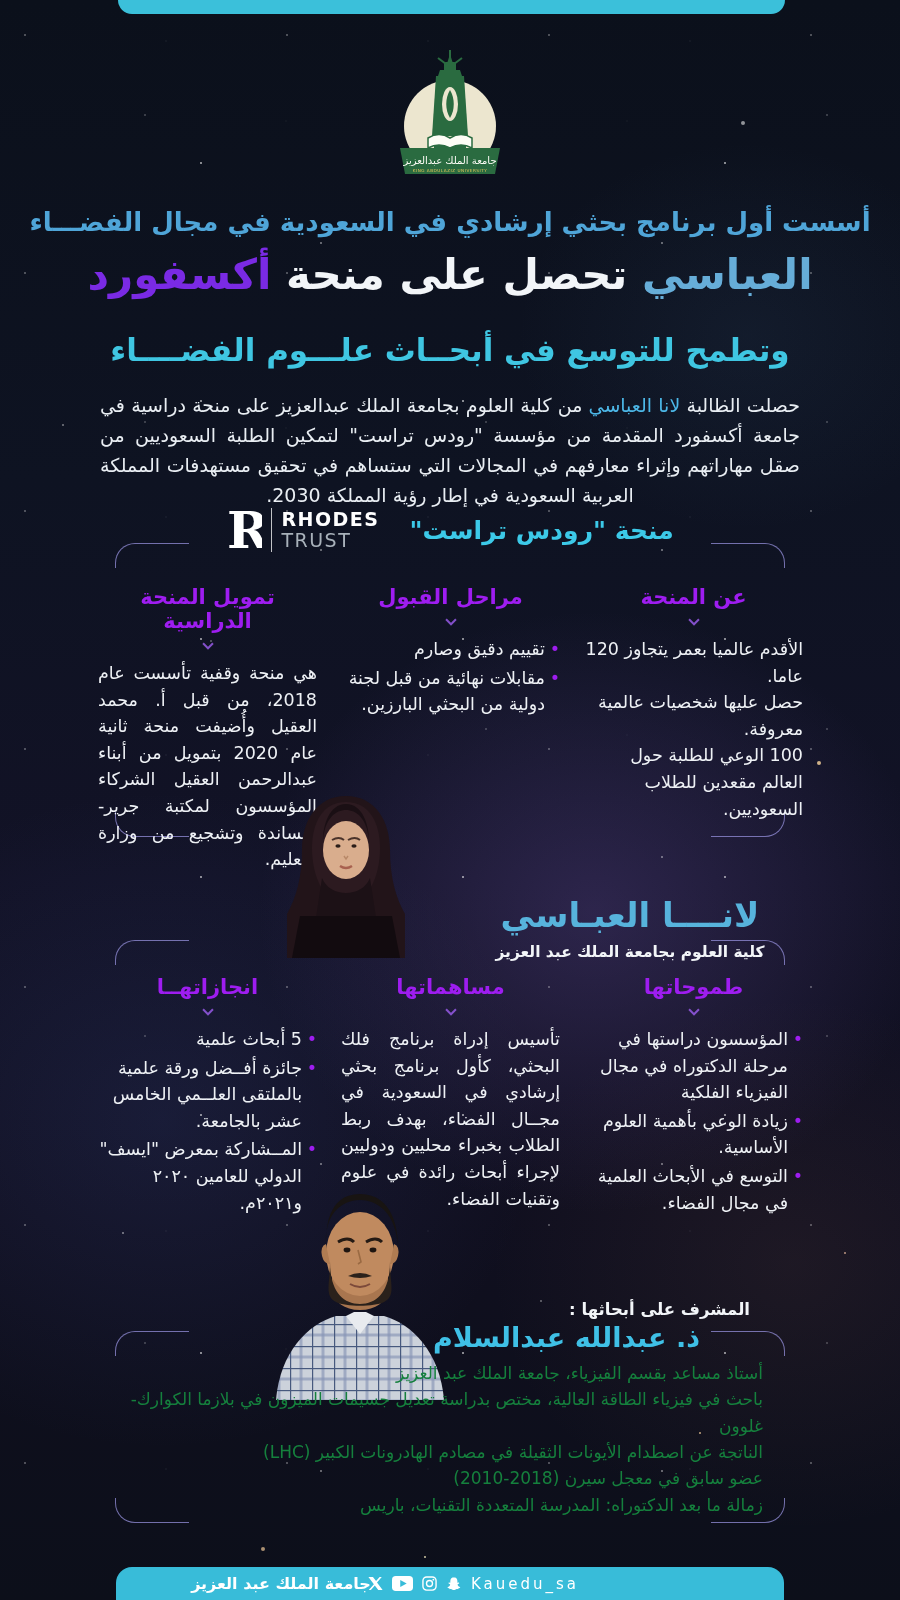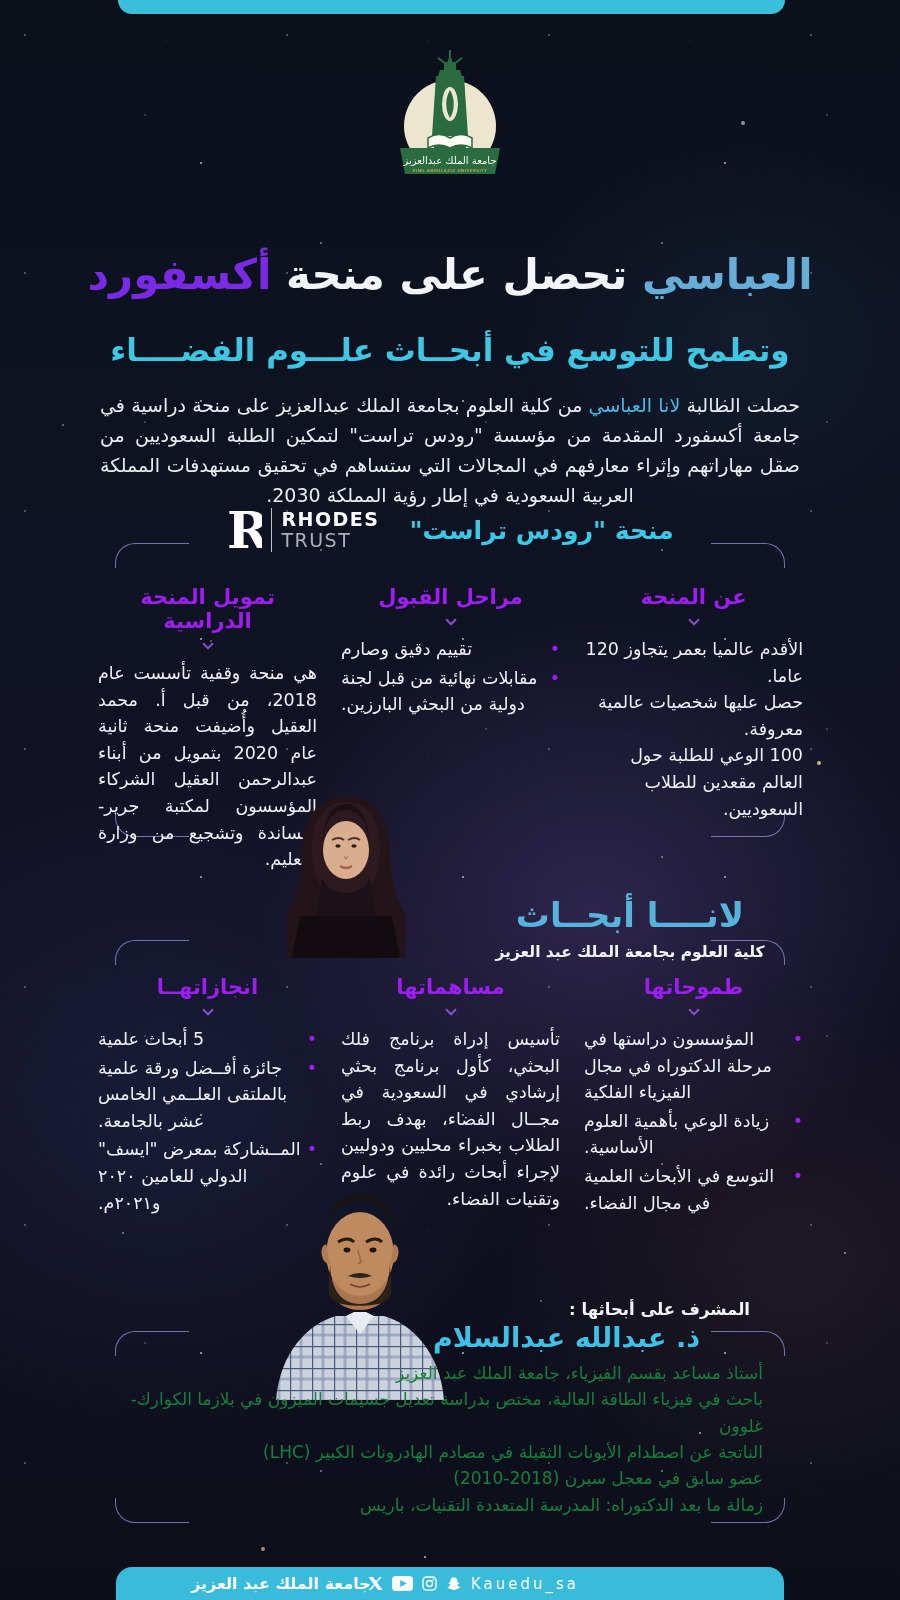--- a/index.html
+++ b/index.html
@@ -66,21 +66,21 @@
   .cols { position:absolute; left:97px; width:706px; display:flex; gap:24px; direction:rtl; }
   .col { width:219px; }
   .col h3 { font-size:21px; font-weight:bold; color:#9e1df0; text-align:center; }
   .chev { width:8px; height:8px; border-left:2px solid rgba(150,90,230,.85);
     border-bottom:2px solid rgba(150,90,230,.85); transform:rotate(-45deg);
     margin:7px auto 12px auto; }
   .col p, .col li { font-size:17.5px; line-height:1.52; color:#eef1f5; }
   .col .just { text-align:justify; }
   .col .rgt  { text-align:right; }
   .col ul { list-style:none; }
-  .col li { position:relative; padding-right:15px; margin-bottom:2px; text-align:left; }
+  .col li { position:relative; padding-right:15px; margin-bottom:2px; text-align:right; }
   .col li::before { content:"•"; position:absolute; right:0; top:0; color:#9e1df0; }
   .rhodes-cols { top:585px; }
   .lana-cols   { top:975px; }
 
   
   .lana-photo { position:absolute; left:260px; top:786px; }
   .lana-title { position:absolute; left:450px; top:895px; width:360px; text-align:center; }
   .lana-name { font-size:34px; font-weight:bold; color:#57b3dc; }
   .lana-sub  { font-size:15.5px; font-weight:bold; color:#f2f5f8; margin-top:8px; }
 
@@ -128,20 +128,21 @@
       <path d="M48 30 h28 l4 60 h-36 z"></path>
     </g>
     <ellipse cx="62" cy="58" rx="8" ry="17" fill="#ece6cf"></ellipse>
     <path d="M62 44 c5 8 5 20 0 28 c-5 -8 -5 -20 0 -28 z" fill="#2a6b40"></path>
     <path d="M40 92 q11 -7 22 0 q11 -7 22 0 v10 q-11 -6 -22 0 q-11 -6 -22 0 z" fill="#fdfdf6" stroke="#2a6b40" stroke-width="1.5"></path>
     <path d="M12 102 h100 l-5 26 h-90 z" fill="#2a6b40"></path>
     <text x="62" y="118" text-anchor="middle" font-size="10" fill="#fdfdf6">جامعة الملك عبدالعزيز</text>
     <text x="62" y="126" text-anchor="middle" font-size="4.2" fill="#e8c65a" letter-spacing="0.5">KING ABDULAZIZ UNIVERSITY</text>
   </svg>
 
+  <div class="h-line h1a">أسست أول برنامج بحثي إرشادي في السعودية في مجال الفضـــاء</div>
   <div class="h-line h1b">
     <span class="name">العباسي</span><span> تحصل على منحة </span><span class="grant">أكسفورد</span>
   </div>
   <div class="h-line h1c">وتطمح للتوسع في أبحــاث علـــوم الفضــــاء</div>
 
   <p class="intro">
     <span>حصلت الطالبة </span><span class="hl">لانا العباسي</span><span> من كلية العلوم بجامعة الملك عبدالعزيز على منحة دراسية في جامعة أكسفورد المقدمة من مؤسسة "رودس تراست" لتمكين الطلبة السعوديين من صقل مهاراتهم وإثراء معارفهم في المجالات التي ستساهم في تحقيق مستهدفات المملكة العربية السعودية في إطار رؤية المملكة 2030.</span>
   </p>
 
   <div class="brk tl" style="left:115px;top:543px;"></div>
@@ -201,21 +202,21 @@
     <path d="M88 54 q7 -4 12 0" stroke="#4a332a" stroke-width="2" fill="none"></path>
     <ellipse cx="78" cy="60" rx="2.6" ry="1.8" fill="#2b1d18"></ellipse>
     <ellipse cx="94" cy="60" rx="2.6" ry="1.8" fill="#2b1d18"></ellipse>
     <path d="M84 70 l2 3 l2 -3" stroke="#b88868" stroke-width="1.4" fill="none"></path>
     <path d="M80 80 q6 4 12 0" stroke="#a8614f" stroke-width="2.4" fill="none"></path>
     <path d="M62 92 C70 112 102 112 110 92 L122 172 L50 172 Z" fill="#1c1116"></path>
     <path d="M40 130 L132 130 L140 172 L32 172 Z" fill="#120b0f"></path>
   </svg>
 
   <div class="lana-title">
-    <div class="lana-name">لانــــا أبحــاث</div>
+    <div class="lana-name">لانــــا العبـاسي</div>
     <div class="lana-sub">كلية العلوم بجامعة الملك عبد العزيز</div>
   </div>
 
   <div class="cols lana-cols">
     <div class="col">
       <h3>طموحاتها</h3>
       <div class="chev"></div>
       <ul>
         <li>المؤسسون دراستها في مرحلة الدكتوراه في مجال الفيزياء الفلكية</li>
         <li>زيادة الوعي بأهمية العلوم الأساسية.</li>

